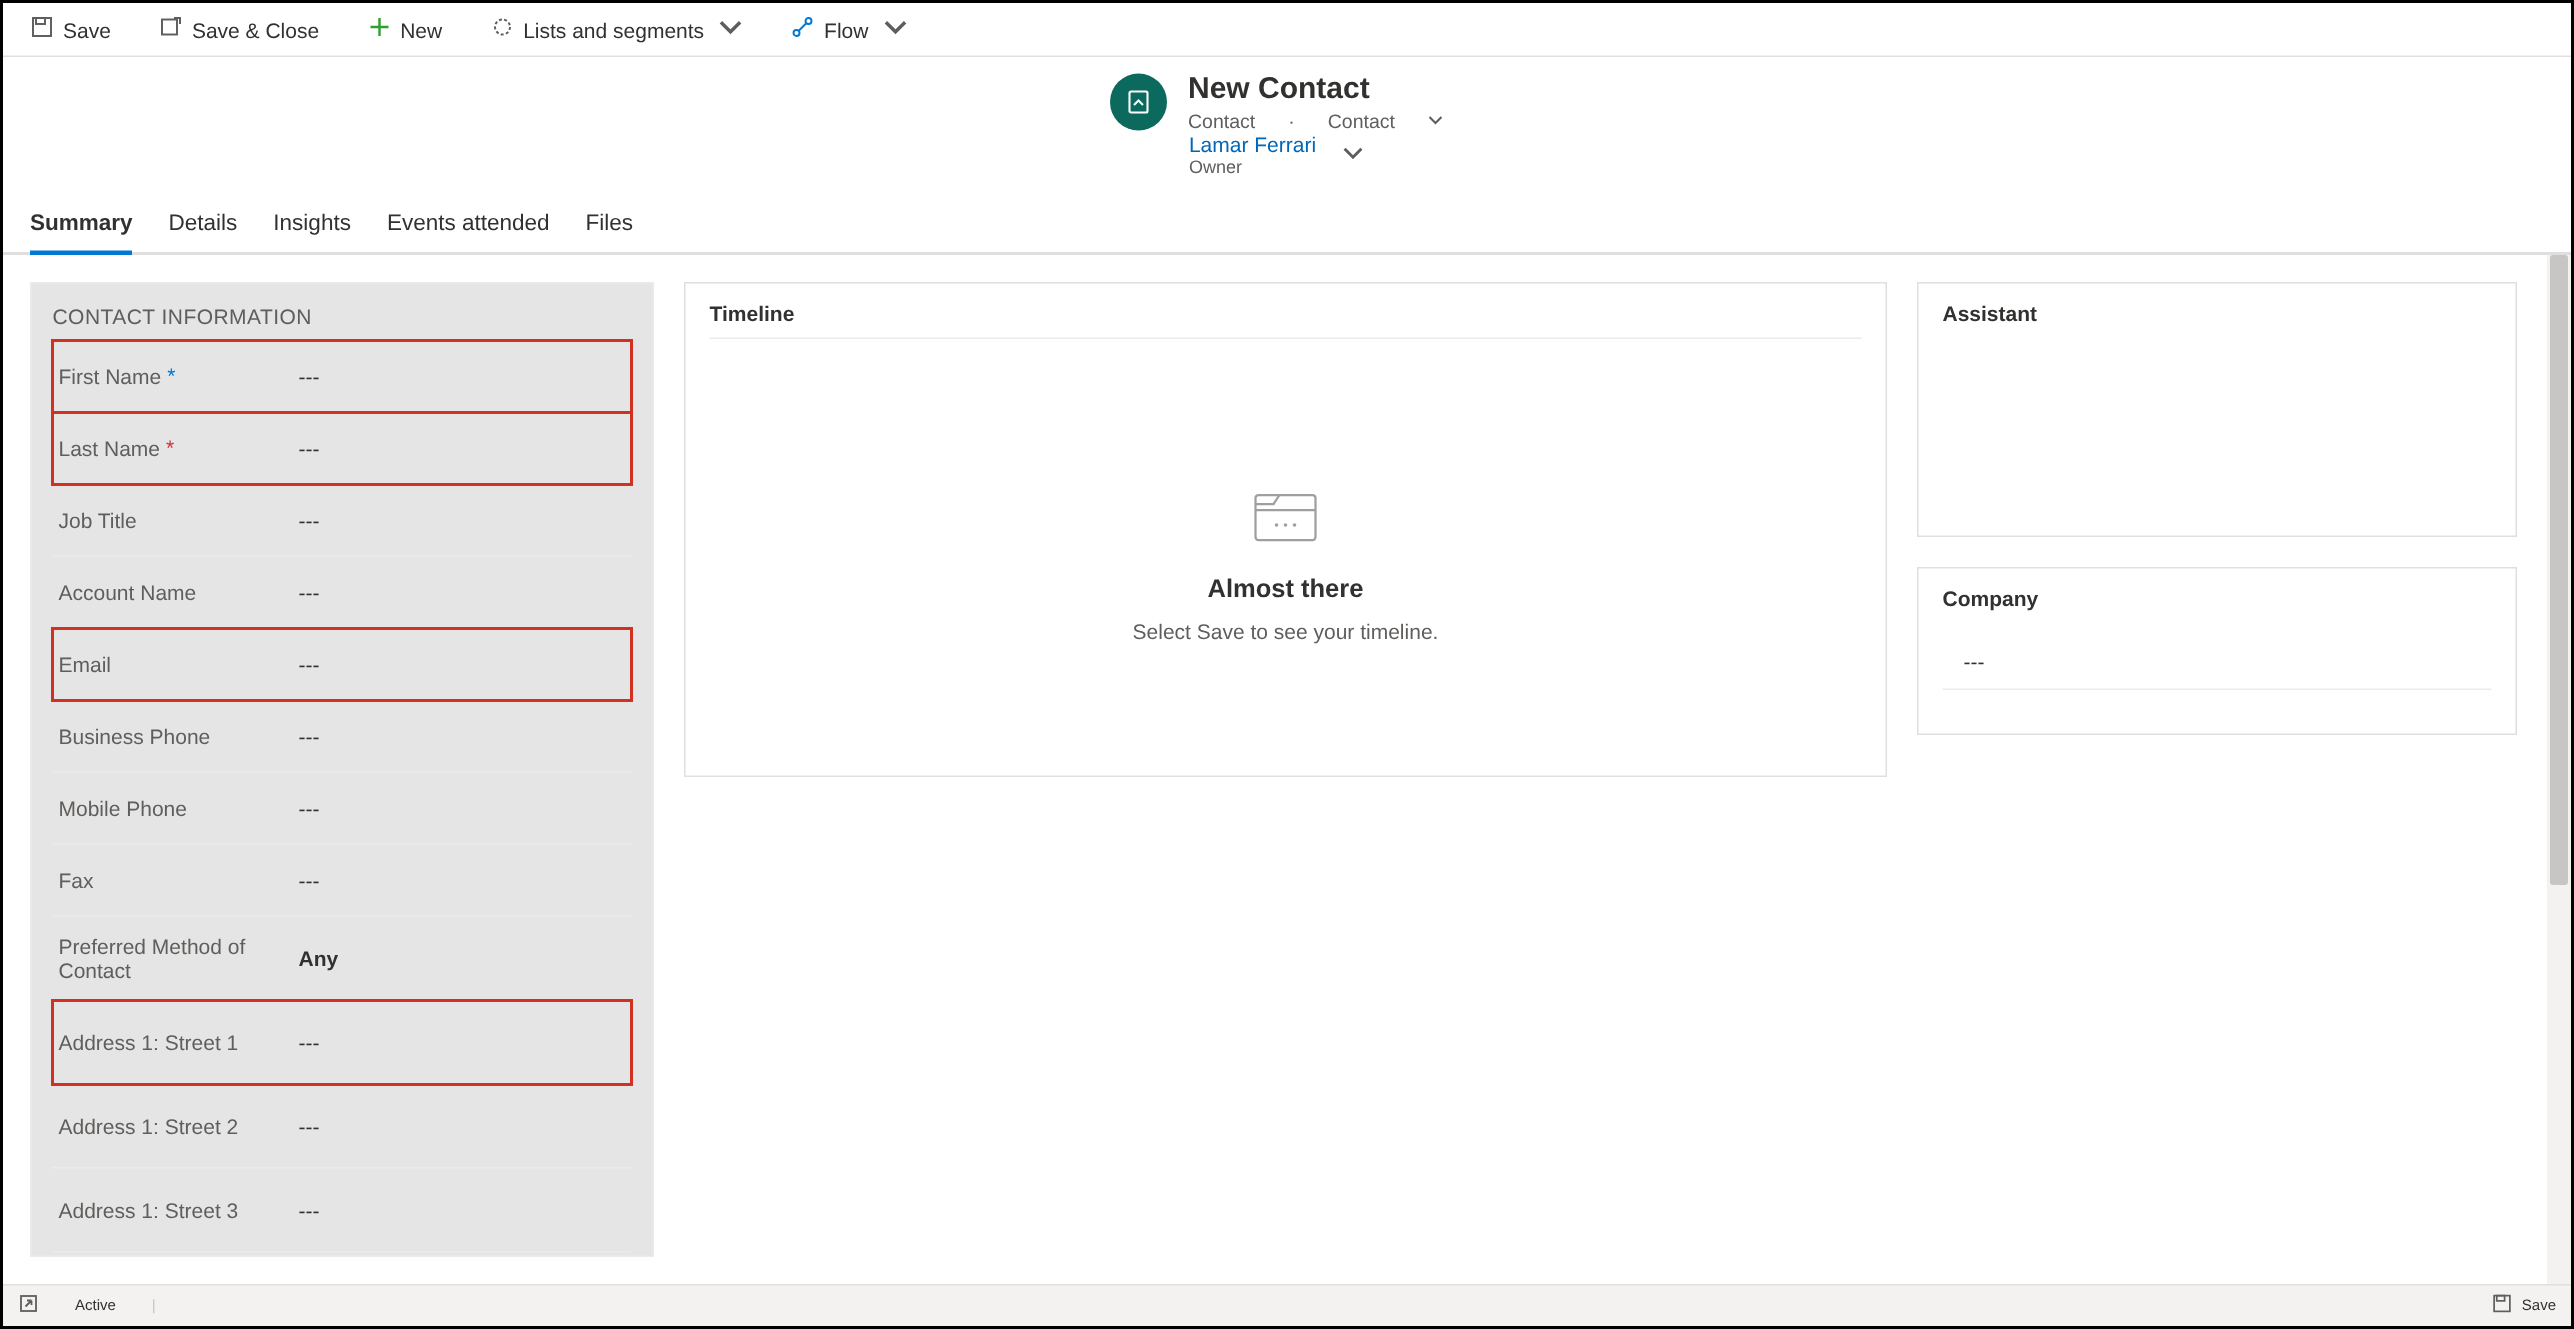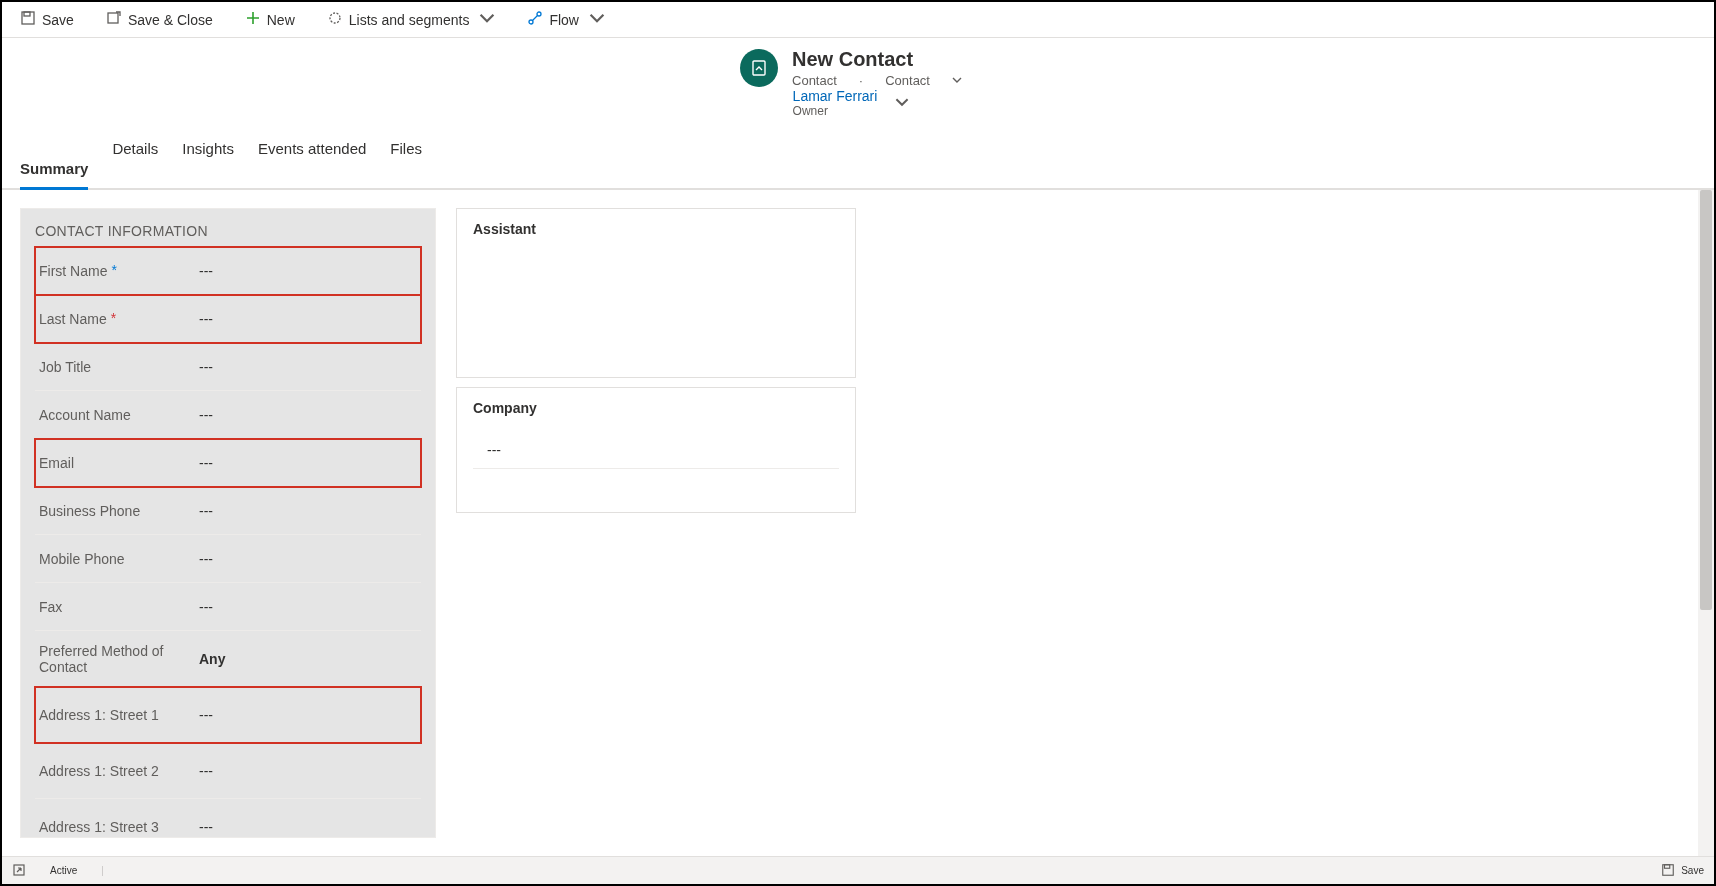--- a/index.html
+++ b/index.html
@@ -76,21 +76,21 @@
     margin-top: 14px;
   }
   .tab {
     padding: 8px 0 10px 0;
     cursor: pointer;
     color: #323130;
     font-size: 15px;
     border-bottom: 3px solid transparent;
     margin-bottom: -2px;
   }
-  .tab.active { border-bottom-color: #0078d4; font-weight: 600; margin-top: 20px; }
+  .tab.active { border-bottom-color: #0078d4; font-weight: 600; }
 
   
   .content-area {
     flex: 1;
     display: flex;
     gap: 20px;
     padding: 18px;
     overflow: hidden;
     position: relative;
   }
@@ -178,21 +178,21 @@
     justify-content: center;
     gap: 10px;
   }
   .timeline-empty .msg1 { font-size: 17px; font-weight: 600; color: #323130; }
   .timeline-empty .msg2 { font-size: 14px; color: #605e5c; }
 
   .panel-right {
     width: 400px;
     display: flex;
     flex-direction: column;
-    gap: 9px;
+    gap: 20px;
     margin-right: 18px;
   }
   .card {
     border: 1px solid #e1dfdd;
     background: #fff;
     padding: 12px 16px 20px 16px;
   }
   .card-title { font-weight: 600; font-size: 14px; margin-bottom: 16px; }
   .card-msg { text-align: center; color: #323130; font-size: 14px; line-height: 1.4; }
   .company-val {
@@ -400,26 +400,43 @@
         </div>
         <div class="form-row">
           <div class="form-label">
             <span>Address 1: City</span>
           </div>
           <div class="form-value">---</div>
         </div>
       </div>
   </div>
 
+  <div class="panel-mid">
+    <div class="panel-title">Timeline</div>
+    <div class="timeline-empty">
+      <span>
+        <svg width="56" height="48" viewBox="0 0 56 48">
+          <rect x="8" y="8" width="40" height="30" rx="2" fill="none" stroke="#a19f9d" stroke-width="1.5"></rect>
+          <path d="M8 18 H48" stroke="#a19f9d" stroke-width="1.5"></path>
+          <path d="M8 14 L20 14 L24 8" fill="none" stroke="#a19f9d" stroke-width="1.5"></path>
+          <circle cx="22" cy="28" r="1.2" fill="#a19f9d"></circle>
+            <circle cx="28" cy="28" r="1.2" fill="#a19f9d"></circle>
+            <circle cx="34" cy="28" r="1.2" fill="#a19f9d"></circle>
+        </svg>
+      </span>
+      <div class="msg1">Almost there</div>
+      <div class="msg2">Select Save to see your timeline.</div>
+    </div>
+  </div>
 
   <div class="panel-right">
     <div class="card" style="height:170px">
       <div class="card-title">Assistant</div>
     </div>
-    <div class="card" style="height:126px">
+    <div class="card" style="height:112px">
       <div class="card-title">Company</div>
       <div class="company-val">---</div>
     </div>
   </div>
 
   <div class="scroll-gutter">
     <div class="scroll-thumb"></div>
   </div>
 </div>
 

